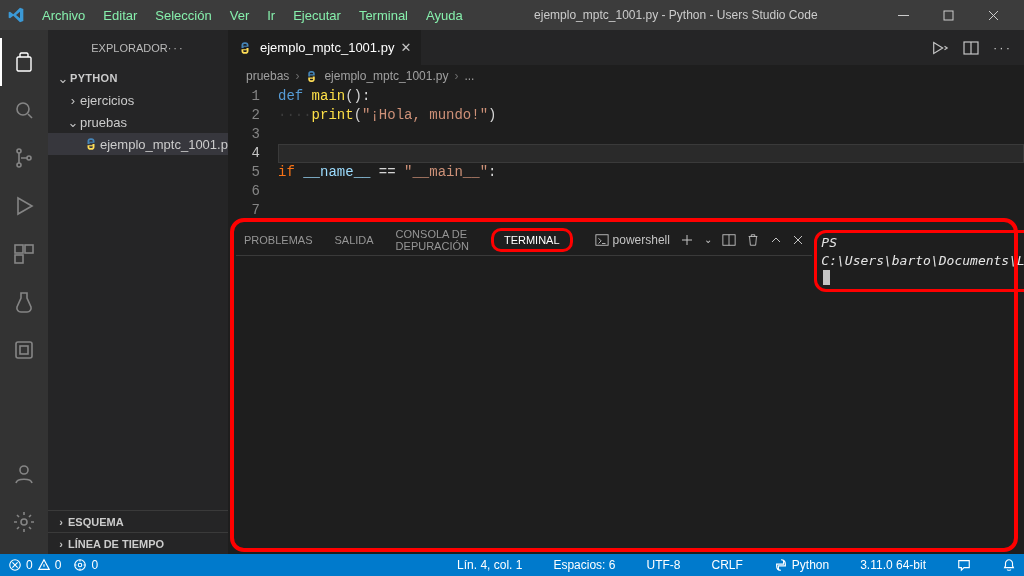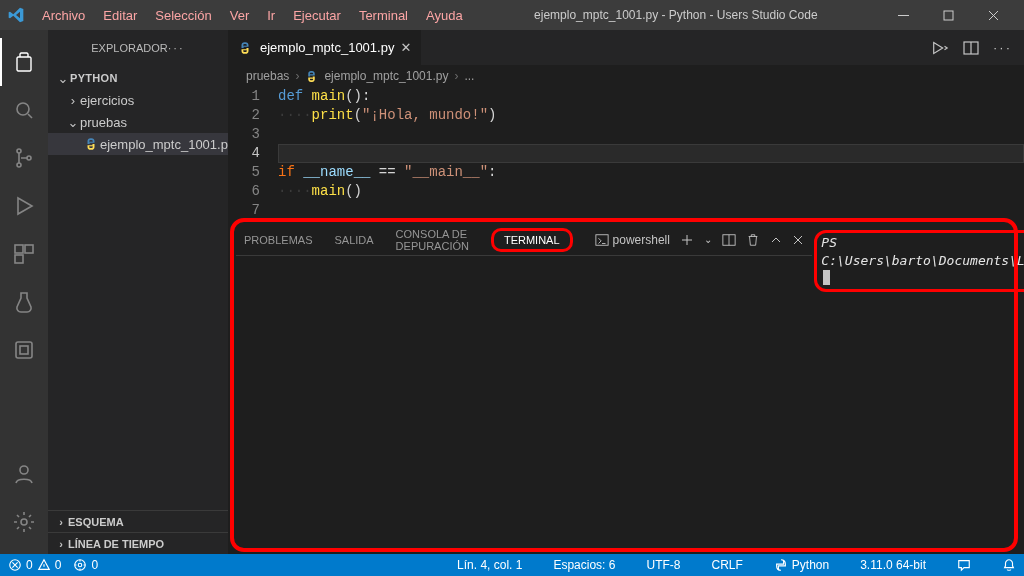--- a/index.html
+++ b/index.html
@@ -2,21 +2,21 @@
 <html><head>
 <meta charset="utf-8">
 <style>
   * { margin: 0; padding: 0; box-sizing: border-box; }
   body { font-family: "Segoe UI", sans-serif; font-size: 13px; background: #1e1e1e; color: #cccccc; width: 1024px; height: 576px; overflow: hidden; display: flex; flex-direction: column; }
 
   
   .titlebar { height: 30px; background: #3c3c3c; display: flex; align-items: center; padding: 0 8px; }
   .titlebar .vscode-icon { width: 16px; height: 16px; margin-right: 10px; }
   .titlebar .menu { display: flex; gap: 2px; }
-  .titlebar .menu-item { padding: 3px 8px; color: #fca5a5; cursor: pointer; }
+  .titlebar .menu-item { padding: 3px 8px; color: #86efac; cursor: pointer; }
   .titlebar .title { flex: 1; text-align: center; color: #cccccc; font-size: 12px; }
   .titlebar .win-controls { display: flex; gap: 0; }
   .titlebar .win-btn { width: 45px; height: 30px; display: flex; align-items: center; justify-content: center; color: #cccccc; cursor: pointer; }
 
   
   .main { flex: 1; display: flex; min-height: 0; }
 
   .activity-bar { width: 48px; background: #333333; display: flex; flex-direction: column; align-items: center; padding-top: 8px; }
   .activity-item { width: 48px; height: 48px; display: flex; align-items: center; justify-content: center; cursor: pointer; position: relative; color: #858585; }
   .activity-item.active { color: #ffffff; }
@@ -275,21 +275,20 @@
           <div>6</div>
           <div>7</div>
         </div>
       <div class="code" id="code">
         <div class="line4bg"></div>
       <div class="code-line"><span class="tok-kw">def </span><span class="tok-fn">main</span><span class="tok-paren">():</span></div>
           <div class="code-line"><span class="tok-whitespace">····</span><span class="tok-fn">print</span><span class="tok-paren">(</span><span class="tok-str">"¡Hola, mundo!"</span><span class="tok-paren">)</span></div>
           <div class="code-line">&nbsp;</div>
           <div class="code-line">&nbsp;</div>
           <div class="code-line"><span class="tok-kwflow">if</span><span class="tok-op"> </span><span class="tok-var">__name__</span><span class="tok-op"> == </span><span class="tok-str">"__main__"</span><span class="tok-paren">:</span></div>
-          <div class="code-line"><span class="tok-whitespace">····</span><span class="tok-fn">main</span><span class="tok-paren">()</span></div>
           <div class="code-line">&nbsp;</div>
         </div>
     </div>
 
     <div class="panel-wrap">
       <div class="callout"></div>
       <div class="panel">
         <div class="panel-tabs">
           <span class="panel-tab">PROBLEMAS</span>
           <span class="panel-tab">SALIDA</span>

